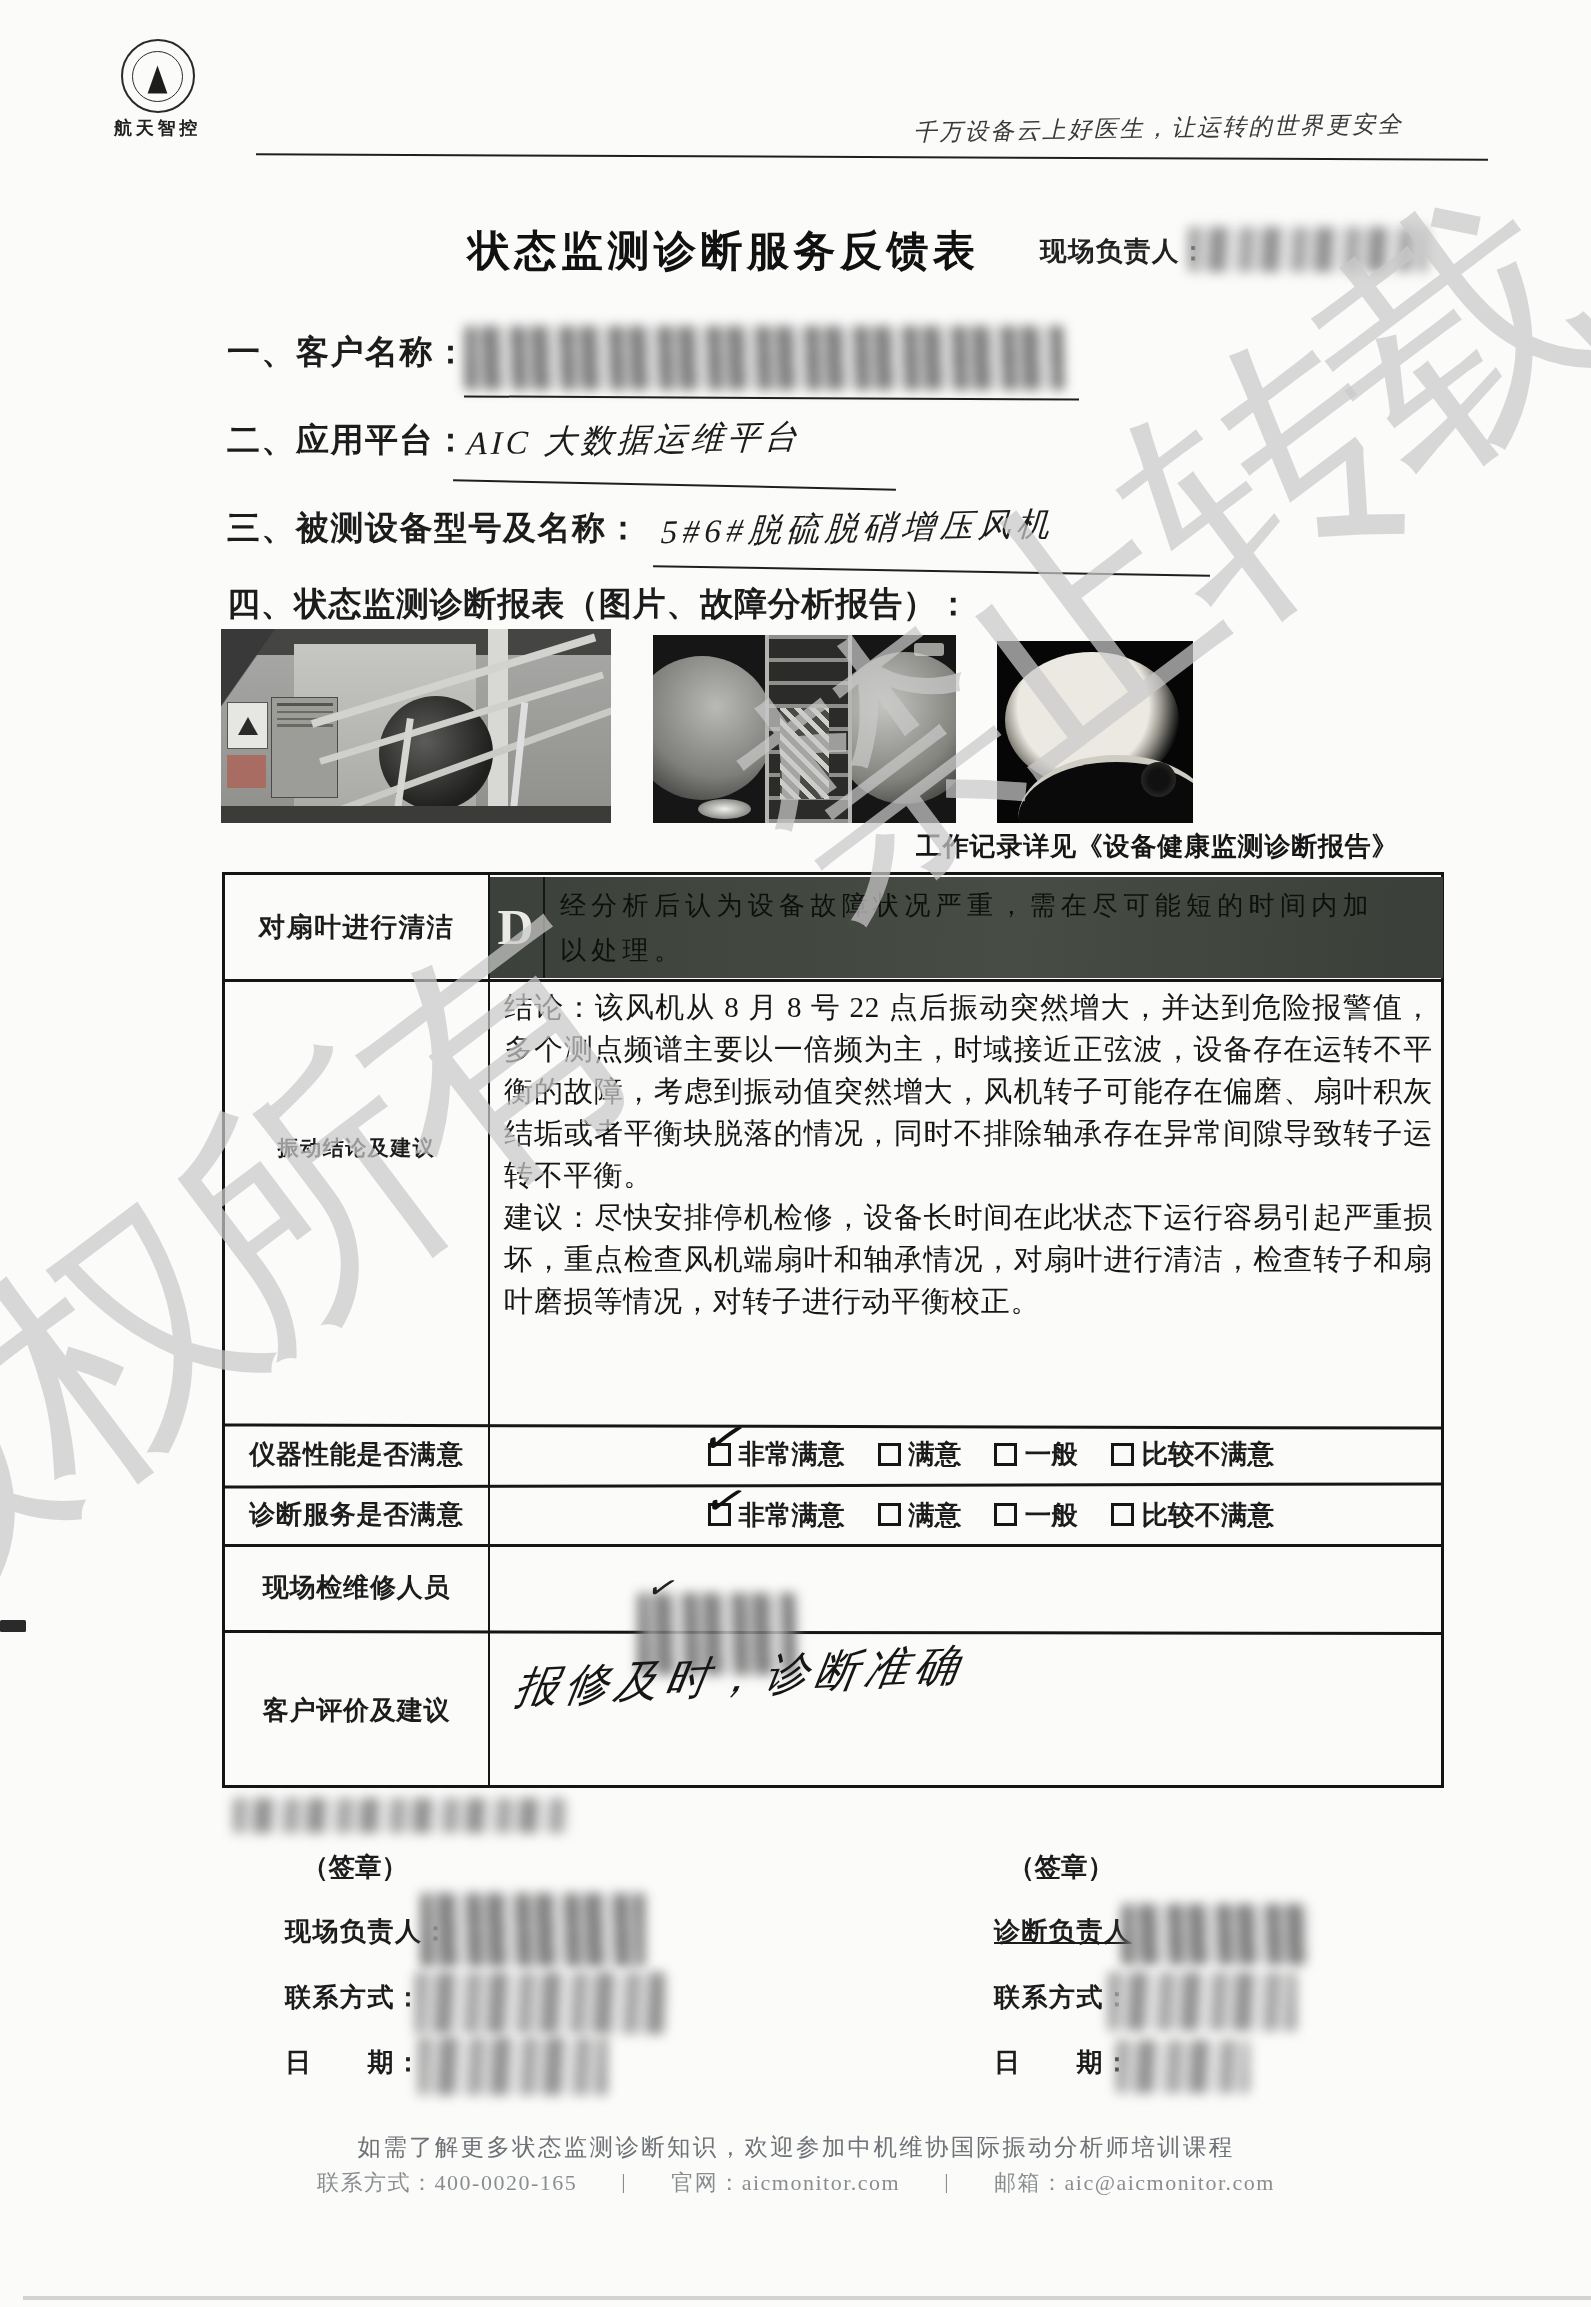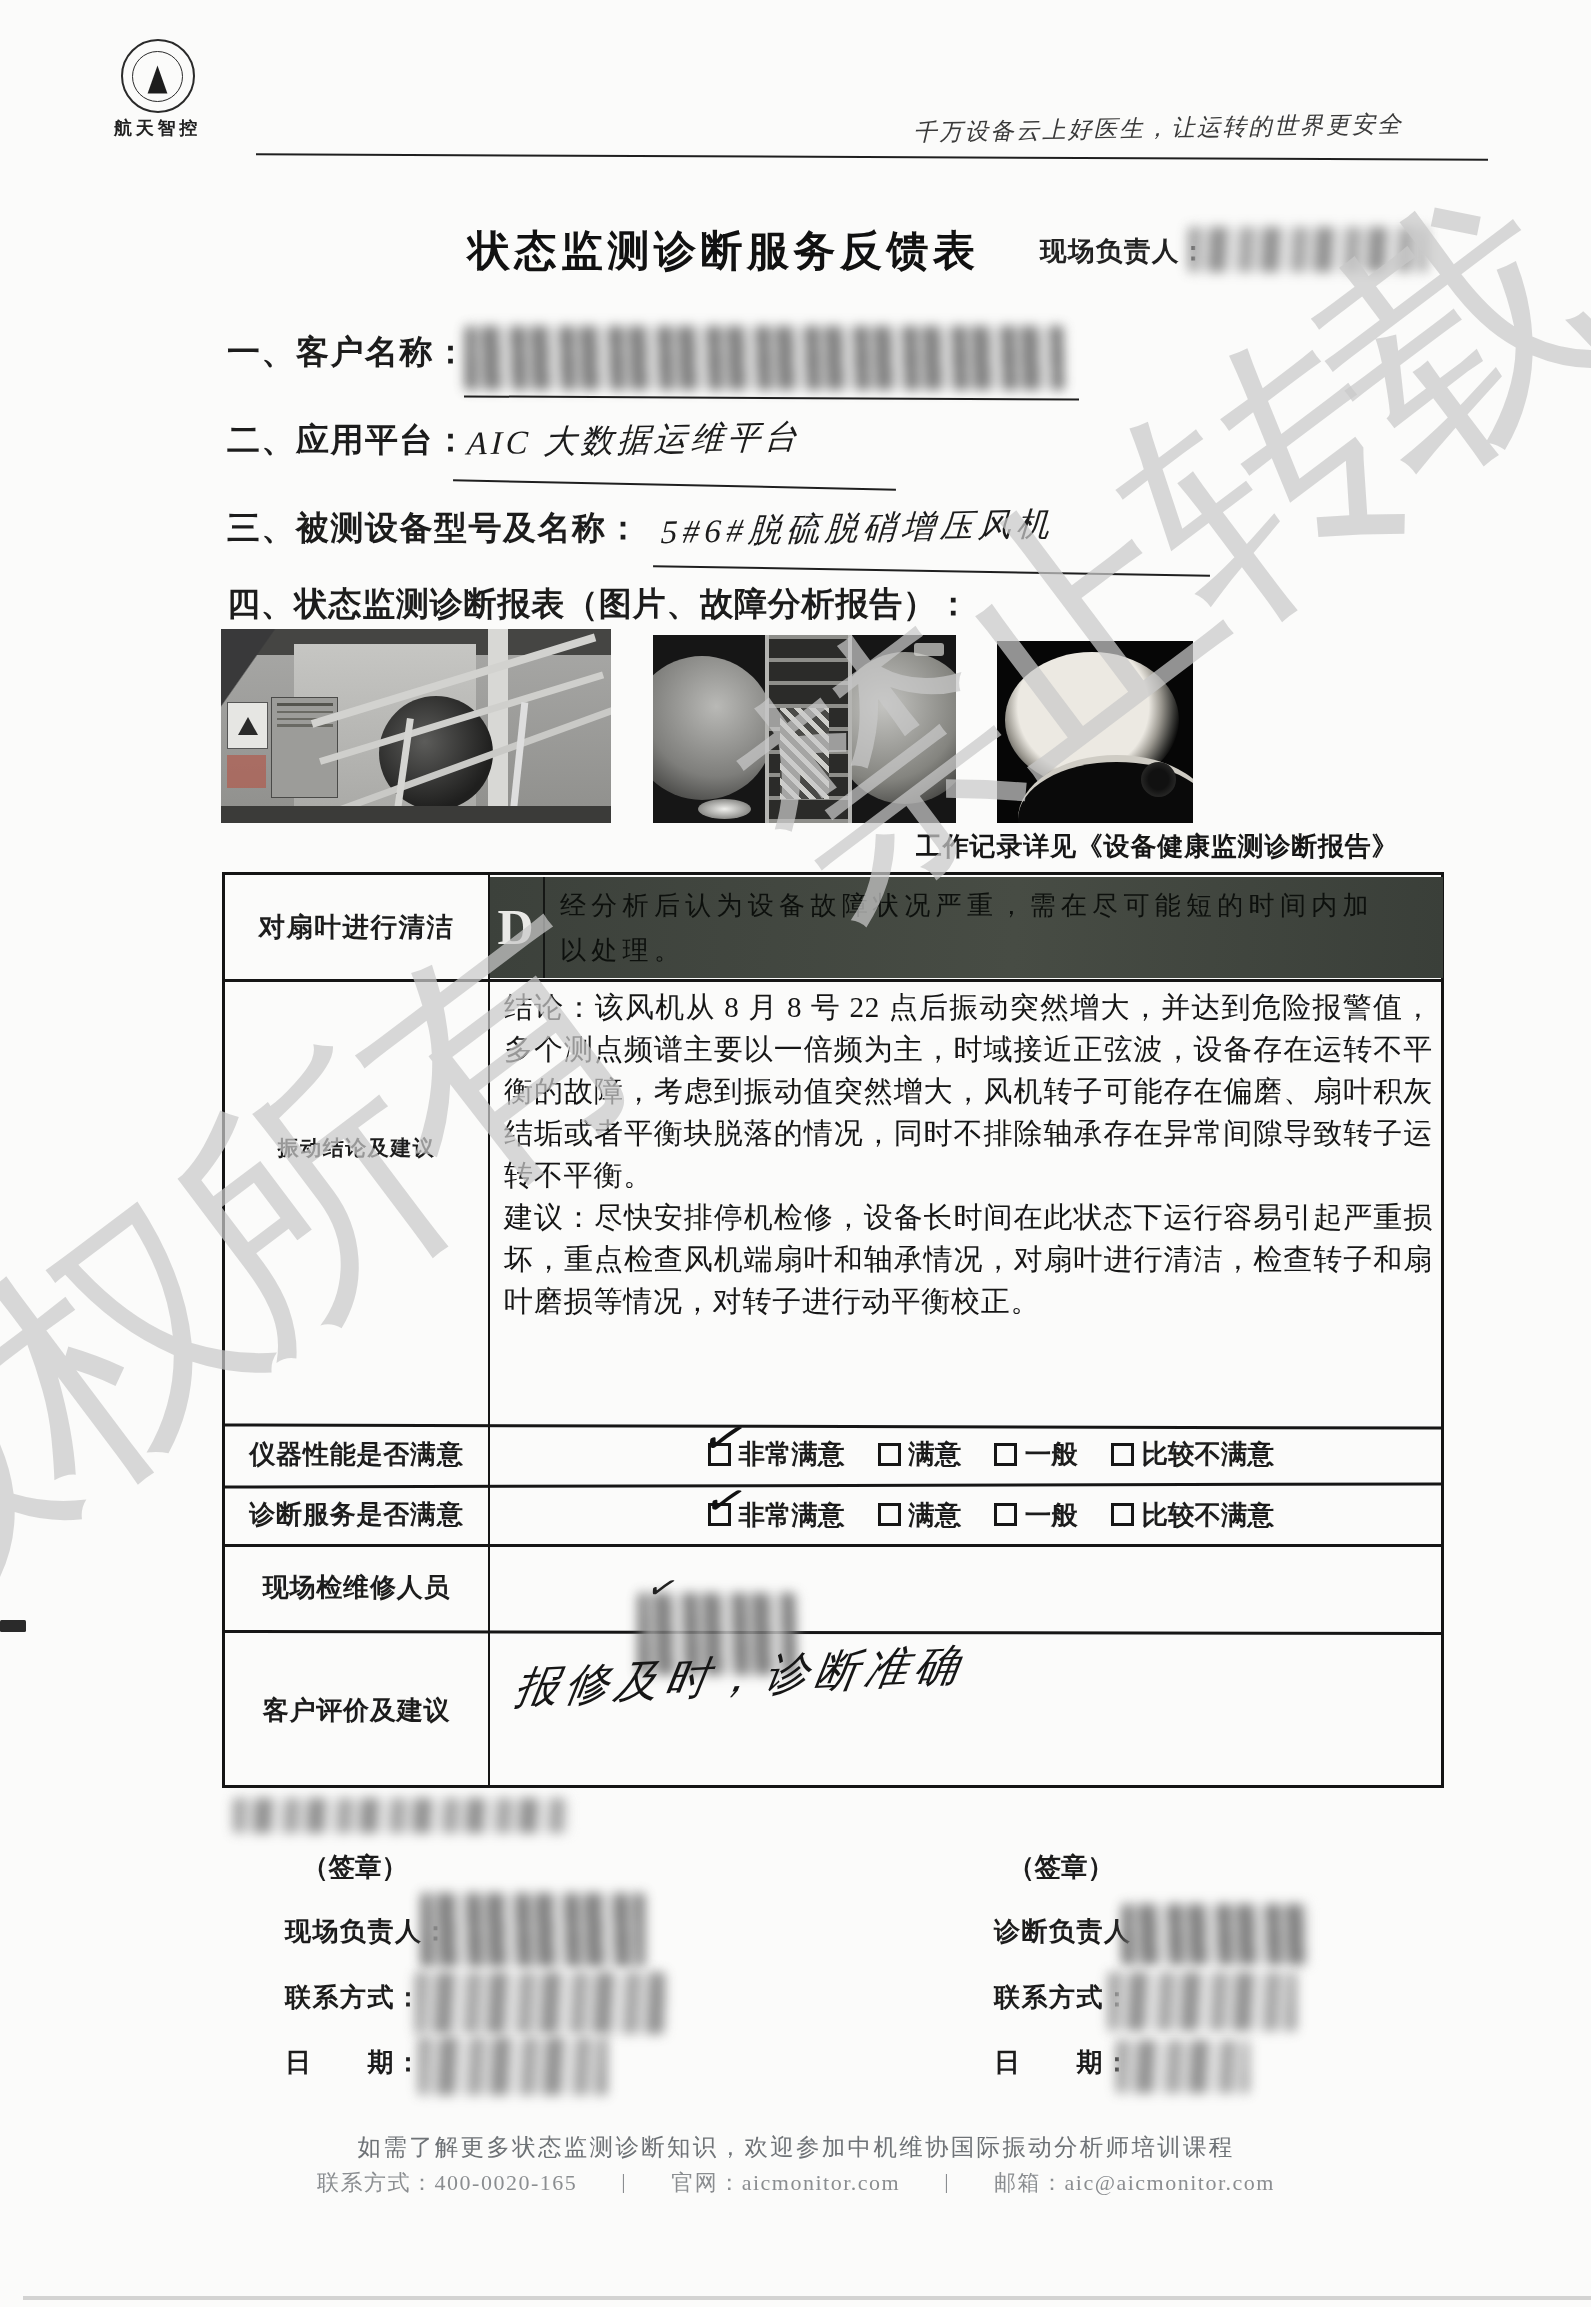--- a/index.html
+++ b/index.html
@@ -182,21 +182,21 @@
   <div class="abs sans b" style="left:302px;top:1849px;font-size:26.5px;">（签章）</div>
   <div class="abs sans b" style="left:1008px;top:1849px;font-size:26.5px;">（签章）</div>
 
   <div class="fieldlab" style="left:285px;top:1914px;">现场负责人：</div>
   <div class="fieldlab" style="left:285px;top:1980px;">联系方式：</div>
   <div class="fieldlab" style="left:285px;top:2045px;">日　　期：</div>
   <div class="redact dark" style="left:421px;top:1893px;width:224px;height:74px;"></div>
   <div class="redact" style="left:415px;top:1972px;width:250px;height:62px;"></div>
   <div class="redact" style="left:418px;top:2037px;width:189px;height:58px;"></div>
 
-  <div class="fieldlab" style="left:994px;top:1914px;">诊断负责人</div>
+  <div class="fieldlab" style="left:994px;top:1914px;text-decoration:underline;">诊断负责人</div>
   <div class="fieldlab" style="left:994px;top:1980px;">联系方式：</div>
   <div class="fieldlab" style="left:994px;top:2045px;">日　　期：</div>
   <div class="redact dark" style="left:1122px;top:1904px;width:186px;height:61px;"></div>
   <div class="redact" style="left:1108px;top:1972px;width:188px;height:59px;"></div>
   <div class="redact" style="left:1116px;top:2040px;width:133px;height:53px;"></div>
 
   <div class="abs serif" style="left:0;top:2131px;width:100%;text-align:center;font-size:23.5px;letter-spacing:2.3px;color:#6e7276;filter:blur(0.5px);">如需了解更多状态监测诊断知识，欢迎参加中机维协国际振动分析师培训课程</div>
   <div class="abs serif" style="left:0;top:2168px;width:100%;display:flex;justify-content:center;gap:44px;font-size:22px;letter-spacing:1.5px;color:#8a8d90;filter:blur(0.6px);">
     <span>联系方式：400-0020-165</span>
     <span>|</span>

